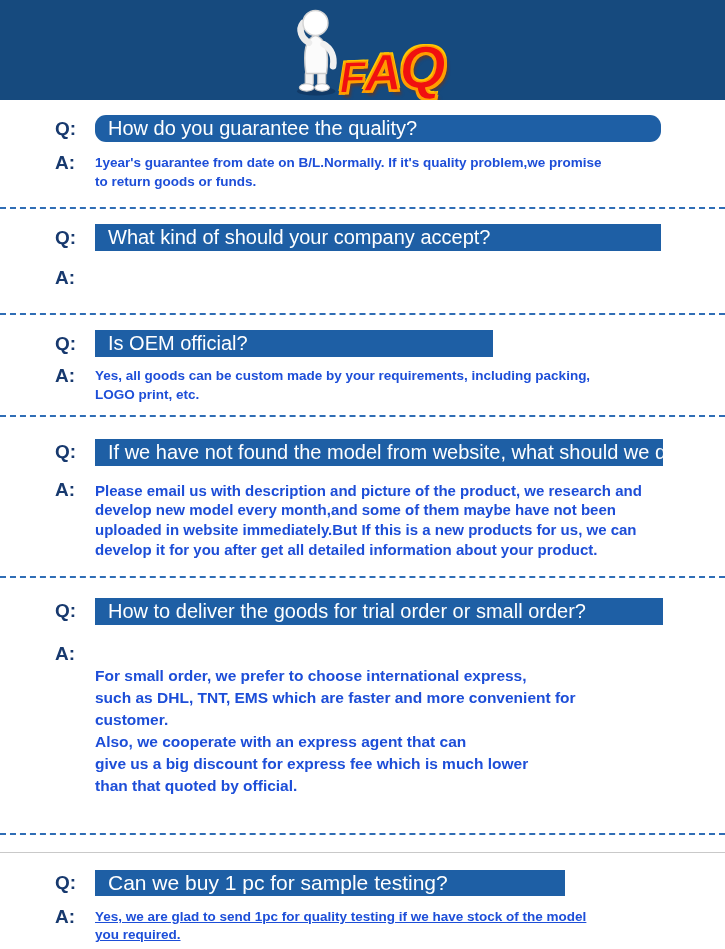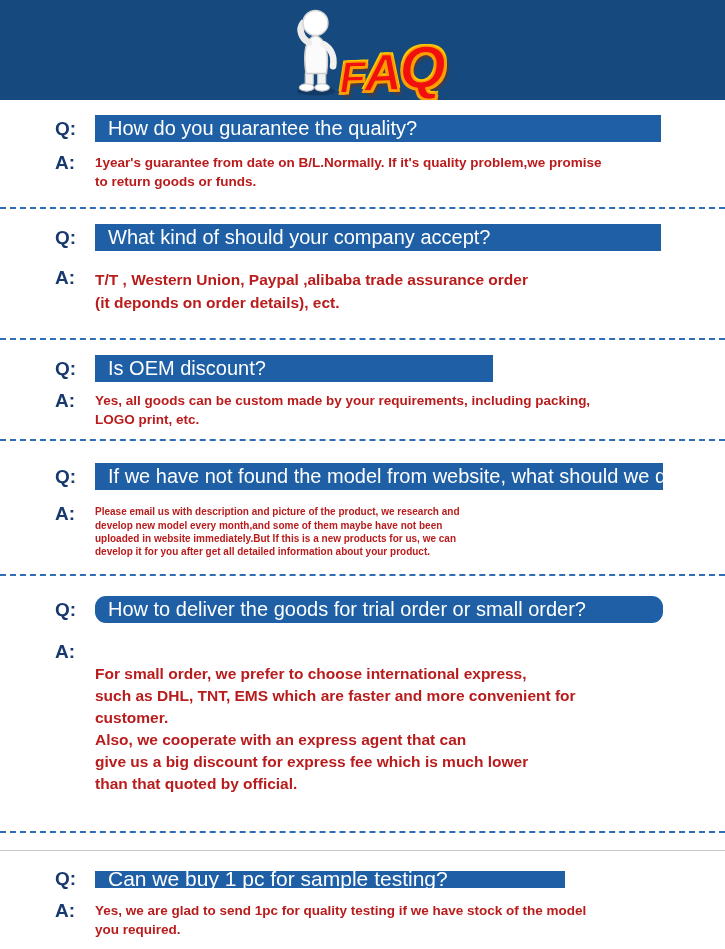--- a/index.html
+++ b/index.html
@@ -72,58 +72,58 @@
     display: flex;
     align-items: center;
     padding-left: 13px;
     white-space: nowrap;
     overflow: hidden;
   }
   .a-row { display: flex; align-items: flex-start; gap: 12px; margin-top: 10px; }
   .a-label { padding-top: 0; }
   .a-text {
     font-weight: bold;
-    color: #b91c1c;
+    color: #1d4ed8;
     white-space: pre-line;
     line-height: 1.38;
     padding-top: 2px;
   }
 
   
-  .s1 .q-bar { width: 566px; }
+  .s1 .q-bar { width: 566px; border-radius: 11px; }
   .s1 .a-text { font-size: 13.5px; }
 
   .s2 { padding-bottom: 24px; }
   .s2 .q-bar { width: 566px; }
   .s2 .a-row { margin-top: 16px; }
   .s2 .a-text { font-size: 15.5px; line-height: 1.45; }
 
   .s3 { padding-bottom: 10px; }
   .s3 .q-bar { width: 398px; }
   .s3 .a-row { margin-top: 8px; }
   .s3 .a-text { font-size: 13.5px; }
 
   .s4 { padding-top: 22px; }
   .s4 .q-bar { width: 568px; }
   .s4 .a-row { margin-top: 13px; }
-  .s4 .a-text { font-size: 10px; line-height: 1.32; }
+  .s4 .a-text { font-size: 15px; line-height: 1.32; }
 
   .s5 { padding-top: 20px; padding-bottom: 36px; }
-  .s5 .q-bar { width: 568px; border-radius: 11px; }
+  .s5 .q-bar { width: 568px; }
   .s5 .a-row { margin-top: 18px; }
   .s5 .a-text { font-size: 15.5px; line-height: 1.42; margin-top: 20px; }
 
   .s6 {
     border-bottom: none;
     border-top: 1px solid #c9c9c9;
     margin-top: 17px;
     padding-top: 17px;
   }
-  .s6 .q-bar { width: 470px; font-size: 21px; height: 17px; }
-  .s6 .a-text { font-size: 13.5px; }
+  .s6 .q-bar { width: 470px; font-size: 21px; height: 26px; }
+  .s6 .a-text { font-size: 13.5px; text-decoration: underline; }
 </style>
 </head>
 <body>
 
 <div class="page">
 
   <div class="header">
     <div class="mascot">
       <svg viewBox="0 0 90 120" width="66" height="94" aria-hidden="true">
         <ellipse cx="48" cy="112" rx="26" ry="6" fill="rgba(10,30,60,0.35)"></ellipse>
@@ -156,29 +156,27 @@
     </div>
   </section>
 
   <section class="faq-section s2">
     <div class="q-row">
       <span class="q-label">Q:</span>
       <div class="q-bar">What kind of should your company accept?</div>
     </div>
     <div class="a-row">
       <span class="a-label">A:</span>
-      <div class="a-text">T/T , Western Union, Paypal ,alibaba trade assurance order
-(it deponds on order details), ect.</div>
     </div>
   </section>
 
   <section class="faq-section s3">
     <div class="q-row">
       <span class="q-label">Q:</span>
-      <div class="q-bar">Is OEM discount?</div>
+      <div class="q-bar">Is OEM official?</div>
     </div>
     <div class="a-row">
       <span class="a-label">A:</span>
       <div class="a-text">Yes, all goods can be custom made by your requirements, including packing,
 LOGO print, etc.</div>
     </div>
   </section>
 
   <section class="faq-section s4">
     <div class="q-row">

